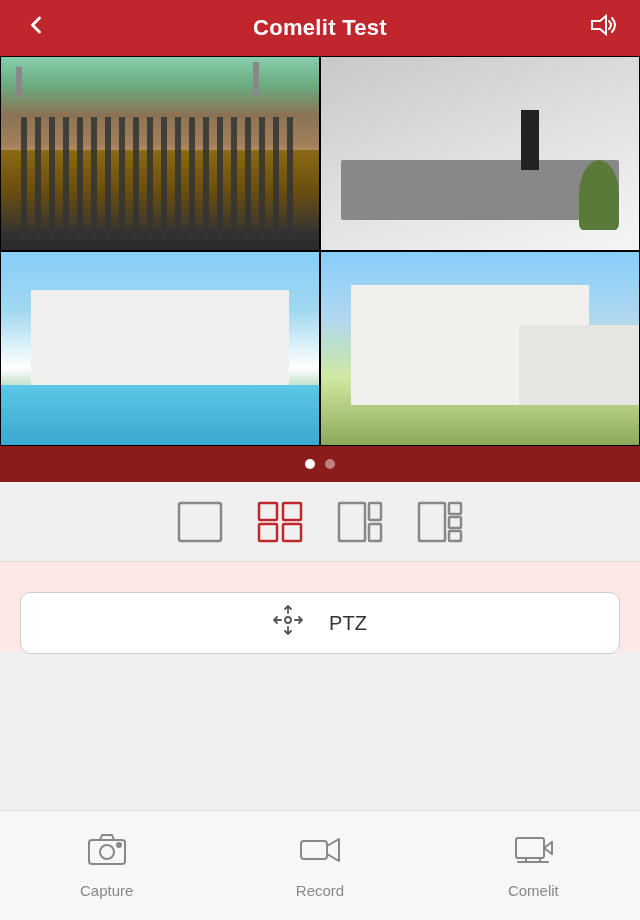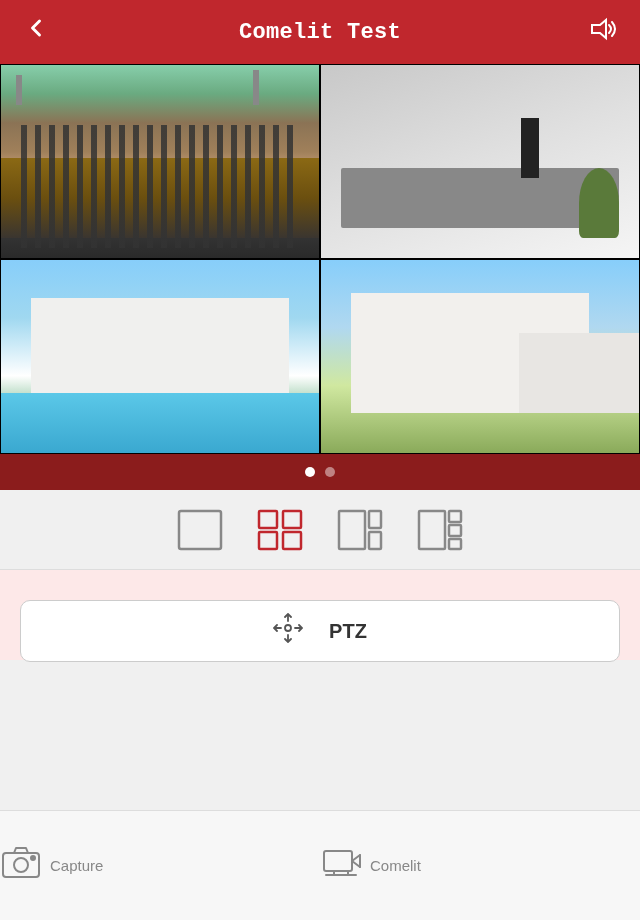--- a/index.html
+++ b/index.html
@@ -8,26 +8,25 @@
       height: 920px;
       font-family: -apple-system, 'Helvetica Neue', Arial, sans-serif;
       background: #f0f0f0;
       overflow: hidden;
       position: relative;
     }
 
     
     .header {
       background: #c0272d;
-      height: 64px;
+      height: 56px;
       display: flex;
       align-items: center;
       justify-content: space-between;
       padding: 0 16px;
-      font-family: Liberation Mono, monospace;
     }
     .header-back {
       color: white;
       font-size: 28px;
       font-weight: 300;
       cursor: pointer;
       width: 40px;
       text-align: center;
     }
     .header-title {
@@ -214,21 +213,21 @@
       height: 62px;
       border: 1.5px solid #ccc;
       border-radius: 10px;
       background: white;
       display: flex;
       align-items: center;
       justify-content: center;
       gap: 26px;
       cursor: pointer;
       font-size: 20px;
-      font-weight: 700;
+      font-weight: 400;
       color: #333;
       margin-top: 32px;
     }
     .action-btn-icon {
       font-size: 22px;
       color: #555;
     }
 
     
     .tab-bar {
@@ -238,20 +237,21 @@
       right: 0;
       height: 110px;
       background: #f7f7f7;
       border-top: 1px solid #ddd;
       display: flex;
       align-items: center;
       justify-content: space-around;
     }
     .tab-item {
       display: flex;
+      flex-direction: column;
       align-items: center;
       gap: 8px;
       cursor: pointer;
       flex: 1;
     }
     .tab-icon {
       font-size: 36px;
       color: #888;
       line-height: 1;
     }
@@ -394,20 +394,29 @@
         <circle cx="21" cy="20" r="7"></circle>
         <path d="M14,8 L16,3 L26,3 L28,8"></path>
         <circle cx="33" cy="13" r="2" fill="#888"></circle>
       </svg>
     </div>
     <span class="tab-label">Capture</span>
   </div>
   <div class="tab-item">
     <div class="tab-icon">
       <svg width="42" height="36" viewBox="0 0 42 36" fill="none" stroke="#888" stroke-width="2" stroke-linecap="round" stroke-linejoin="round">
+        <rect x="2" y="9" width="26" height="18" rx="3"></rect>
+        <polygon points="28,14 40,7 40,29 28,22"></polygon>
+      </svg>
+    </div>
+    <span class="tab-label">Record</span>
+  </div>
+  <div class="tab-item">
+    <div class="tab-icon">
+      <svg width="42" height="36" viewBox="0 0 42 36" fill="none" stroke="#888" stroke-width="2" stroke-linecap="round" stroke-linejoin="round">
         <rect x="4" y="6" width="28" height="20" rx="2"></rect>
         <line x1="32" y1="16" x2="40" y2="10"></line>
         <line x1="32" y1="16" x2="40" y2="22"></line>
         <line x1="40" y1="10" x2="40" y2="22"></line>
         <polyline points="6,30 36,30"></polyline>
         <line x1="14" y1="26" x2="14" y2="30"></line>
         <line x1="28" y1="26" x2="28" y2="30"></line>
       </svg>
     </div>
     <span class="tab-label">Comelit</span>

